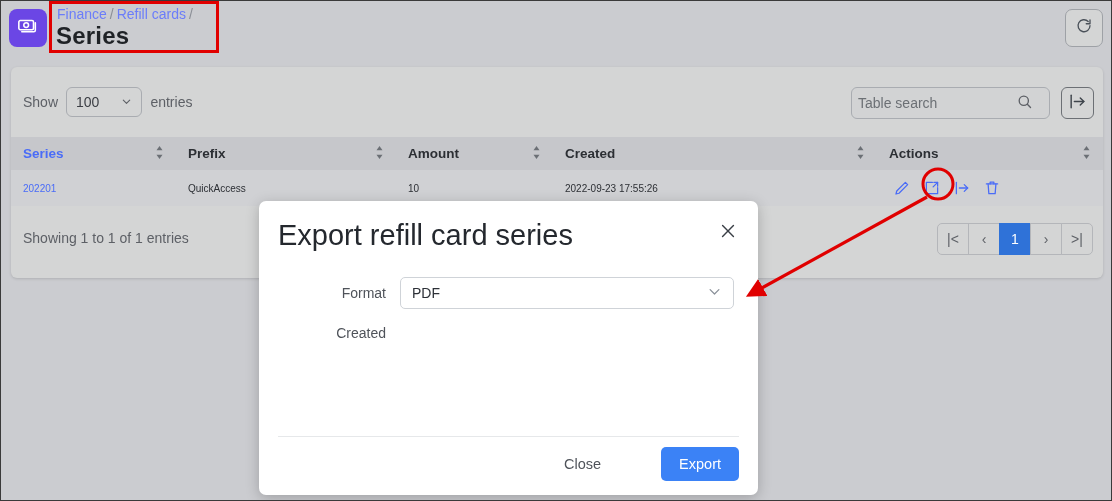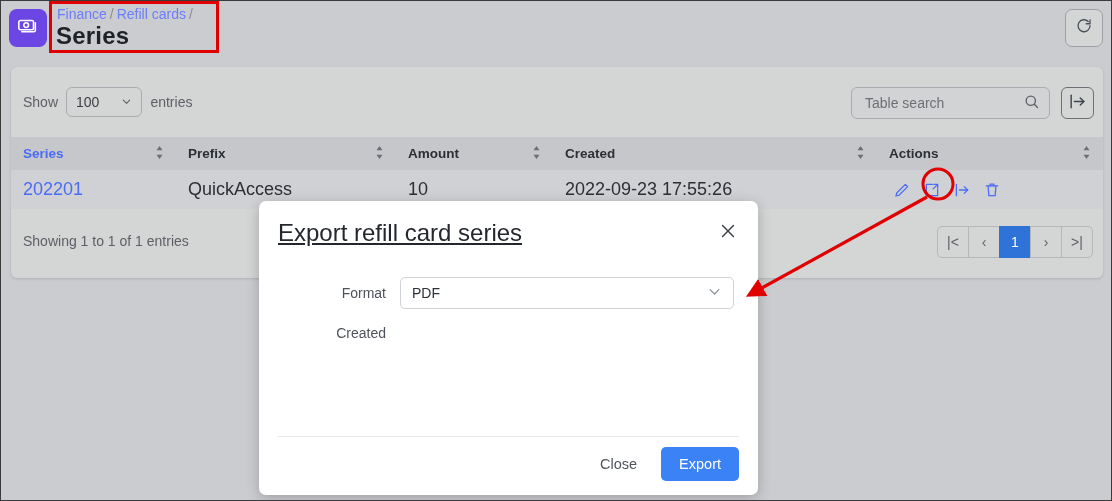--- a/index.html
+++ b/index.html
@@ -87,21 +87,21 @@
     font-size: 14px; color: #3b3e44;
     cursor: pointer;
   }
   #table-search-wrap {
     position: absolute; right: 53px; top: 20px;
     width: 199px; height: 32px;
     background: #d2d3d4;
     border: 1px solid #a9acb1;
     border-radius: 6px;
     display: flex; align-items: center;
-    padding: 0 11px;
+    padding: 0 4px;
   }
   #table-search-input {
     border: 0; outline: 0; background: transparent;
     font-size: 14px; color: #5d6066;
     font-family: "Liberation Sans", sans-serif;
     width: 160px;
   }
   #table-search-input::placeholder { color: #6c7075; }
   #export-all-btn {
     position: absolute; right: 9px; top: 20px;
@@ -125,21 +125,21 @@
     cursor: pointer;
     white-space: nowrap;
   }
   #series-table th.sorted { color: #4a6cf7; }
   #series-table th .sort-icon {
     position: absolute; right: 12px; top: 50%;
     transform: translateY(-50%);
     display: inline-block;
   }
   #series-table td {
-    font-size: 18px; color: #2c2f34;
+    font-size: 10px; color: #2c2f34;
     padding: 9px 12px;
     height: 34px;
     vertical-align: middle;
   }
   #series-table tbody tr { background: #d0d1d4; }
   td.series-cell a { color: #4a6cf7; text-decoration: none; }
   td.actions-cell { }
   .action-icons {
     display: flex; align-items: center; gap: 12px;
     padding-left: 4px;
@@ -181,21 +181,21 @@
     background: #ffffff;
     border-radius: 7px;
     box-shadow: 0 3px 14px rgba(0,0,0,0.22);
     z-index: 40;
   }
   #modal-header {
     position: relative; height: 62px;
   }
   #modal-title {
     position: absolute; left: 19px; top: 18px;
-    font-size: 24px; color: #24282e; font-weight: 400; text-decoration: underline;
+    font-size: 29px; color: #24282e; font-weight: 400;
   }
   #modal-close {
     position: absolute; right: 18px; top: 18px;
     width: 24px; height: 24px;
     display: flex; align-items: center; justify-content: center;
     cursor: pointer;
   }
   #modal-body { position: relative; padding: 14px 0 0 0; }
   .form-row {
     display: flex; align-items: center;
@@ -227,21 +227,21 @@
   #close-btn {
     background: transparent; border: 0;
     font-size: 14.5px; color: #4f535a;
     font-family: "Liberation Sans", sans-serif;
     padding: 8px 10px; cursor: pointer;
   }
   #export-btn {
     background: #3b82f6; border: 0; border-radius: 5px;
     color: #ffffff; font-size: 14.5px;
     font-family: "Liberation Sans", sans-serif;
-    padding: 9px 18px; cursor: pointer;
+    padding: 9px 18px; cursor: pointer; margin-left: 36px;
   }
 
   
   #annotation-layer {
     position: absolute; left: 0; top: 0;
     width: 1112px; height: 501px;
     pointer-events: none;
     z-index: 60;
   }
 </style>

